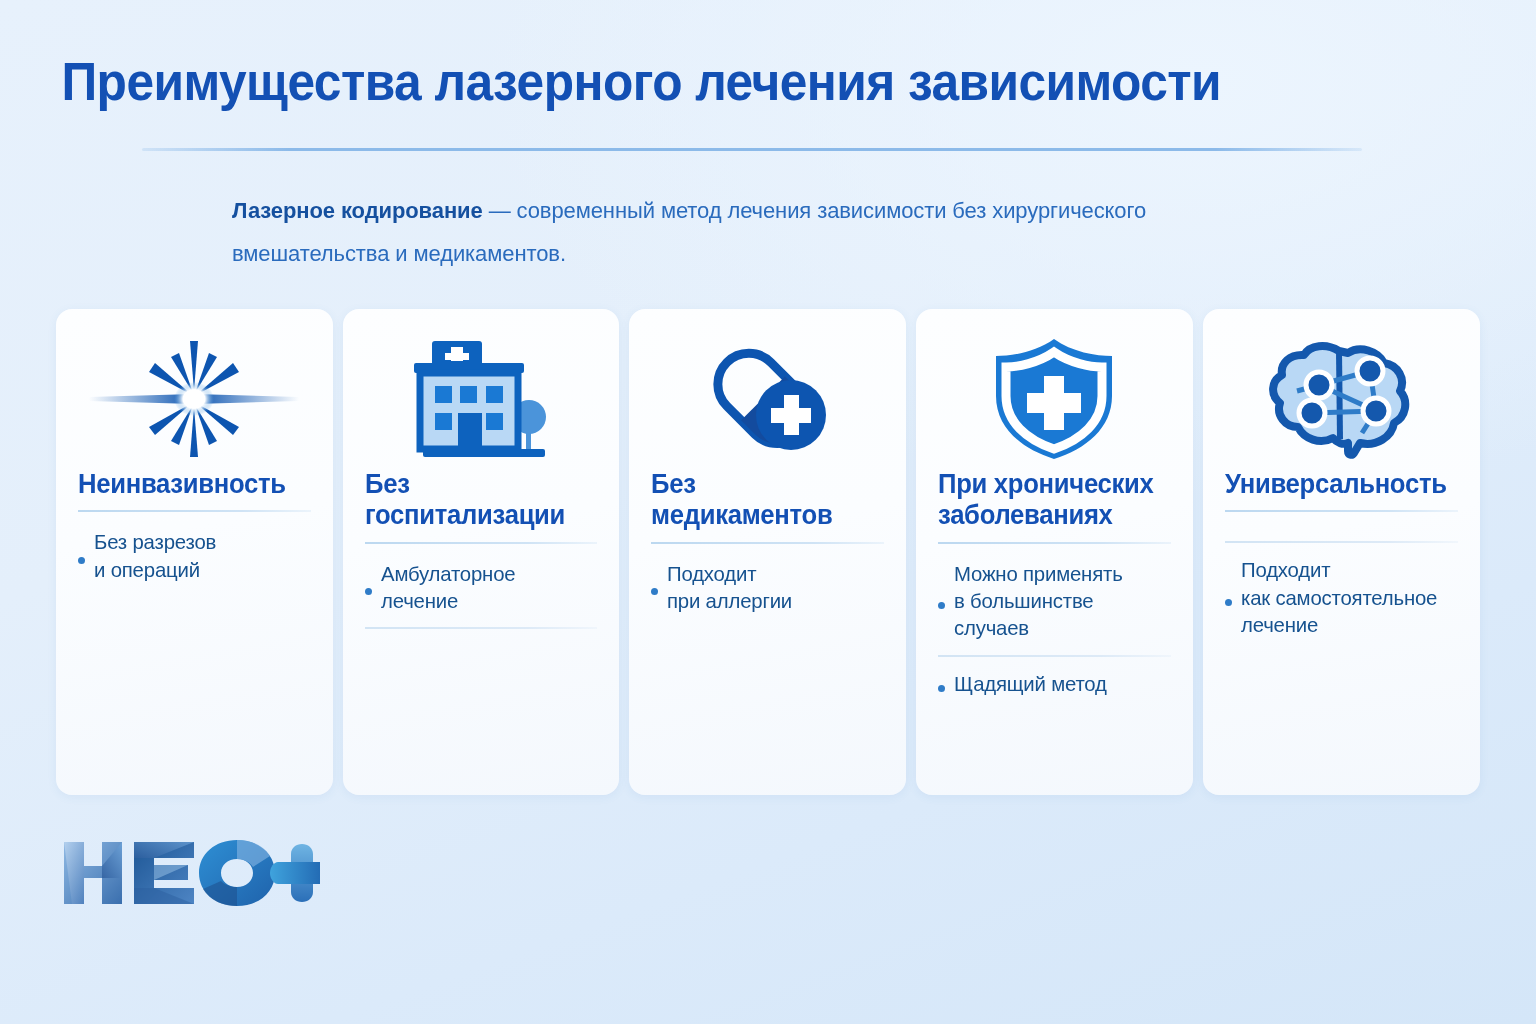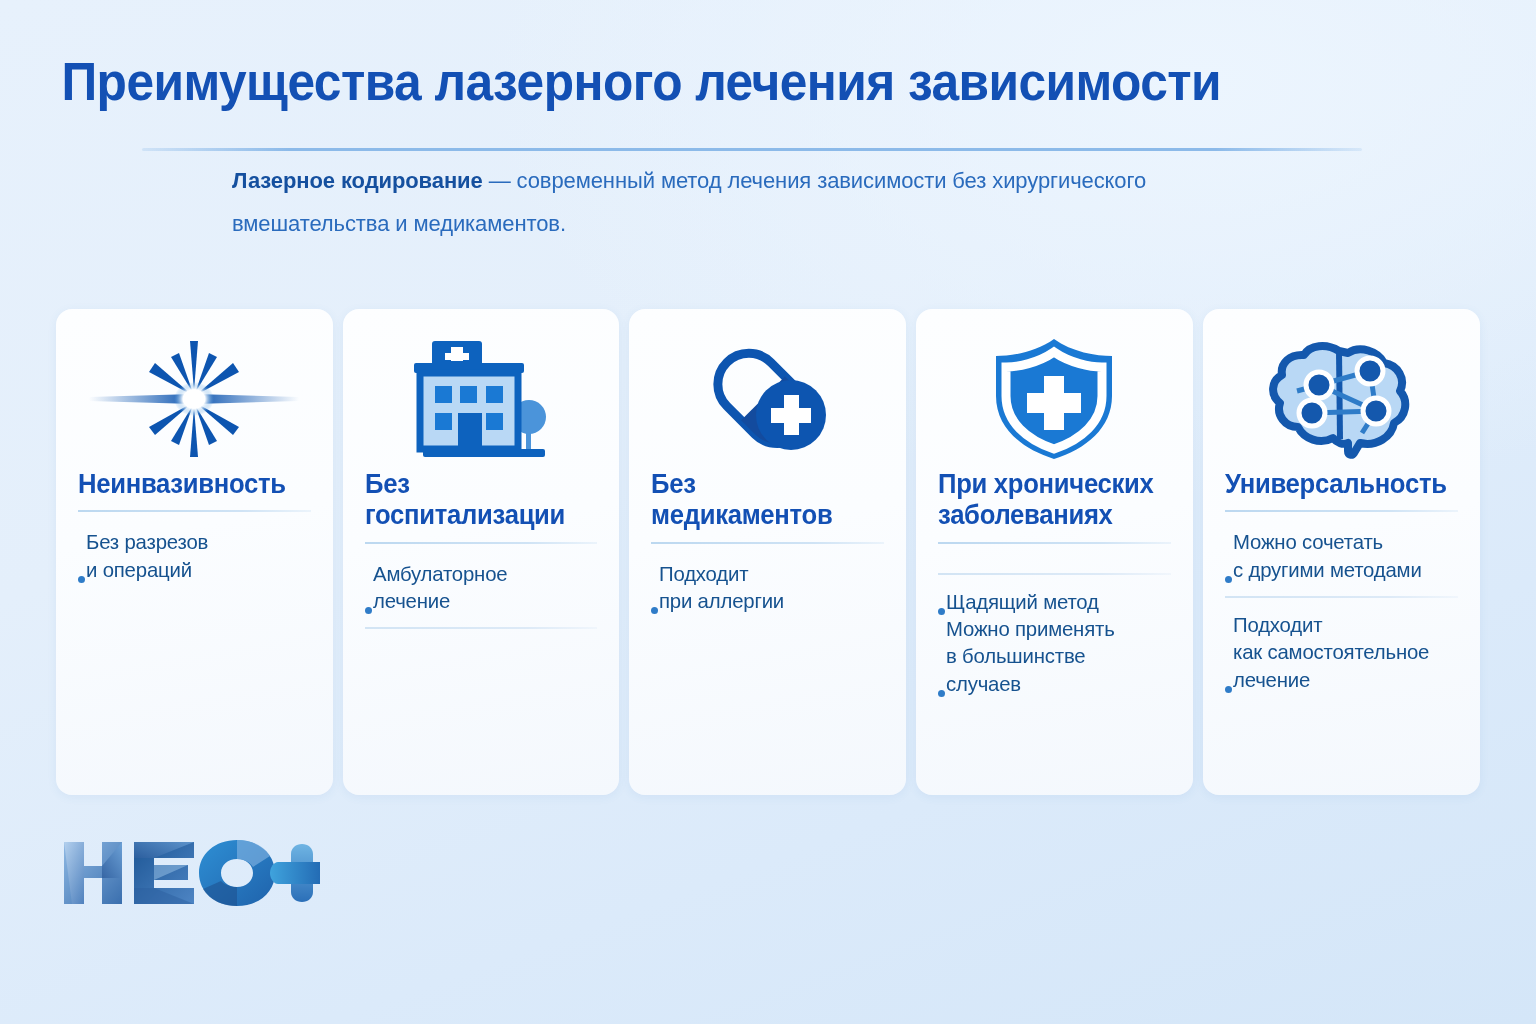--- a/index.html
+++ b/index.html
@@ -49,21 +49,21 @@
     top: 148px;
     width: 1220px;
     height: 3px;
     background: linear-gradient(90deg, rgba(140,186,233,0.25) 0%, #8cbae9 12%, #8cbae9 88%, rgba(140,186,233,0.2) 100%);
     border-radius: 2px;
   }
 
   #subtitle {
     position: absolute;
     left: 232px;
-    top: 160px;
+    top: 190px;
     width: 960px;
     font-size: 22px;
     line-height: 1.95;
     color: #2a6bbd;
     letter-spacing: -0.1px;
   }
   #subtitle .strong {
     font-weight: 700;
     color: #15509f;
   }
@@ -118,22 +118,22 @@
 
   .bullets { list-style: none; margin: 0; padding: 0; }
   .bullet-item { position: relative; }
   .bullet-item .bullet-sep {
     height: 2px;
     background: linear-gradient(90deg, #d2e4f4 0%, #ddeaf7 70%, rgba(221,234,247,0.3) 100%);
     margin: 13px 0 13px 0;
   }
   .bullet-row {
     display: flex;
-    align-items: flex-end;
-    gap: 1px;
+    align-items: center;
+    gap: 9px;
   }
   .bullet-dot {
     flex: 0 0 auto;
     width: 7px;
     height: 7px;
     border-radius: 50%;
     background: #2f7cc8;
     margin-top: 10px;
   }
   .bullet-text {
@@ -292,31 +292,31 @@
           <path d="M70 3 C52 16 28 20 12 20 L12 60 C12 92 38 113 70 123 C102 113 128 92 128 60 L128 20 C112 20 88 16 70 3 Z" fill="#1a79d4"></path>
           <path d="M70 16 C54 27 34 31 22 31 L22 60 C22 86 43 104 70 113 C97 104 118 86 118 60 L118 31 C106 31 86 27 70 16 Z" fill="none" stroke="#ffffff" stroke-width="9"></path>
           <rect x="60" y="40" width="20" height="54" fill="#ffffff"></rect>
           <rect x="43" y="57" width="54" height="20" fill="#ffffff"></rect>
         </svg>
       </div>
       <div class="card-title">При хронических заболеваниях</div>
       <div class="card-title-rule"></div>
       <ul class="bullets">
         <li class="bullet-item">
-          <div class="bullet-sep"></div>
-          <div class="bullet-row">
-            <span class="bullet-dot"></span>
-            <span class="bullet-text">Щадящий метод</span>
-          </div>
-        </li>
-        <li class="bullet-item">
           <div class="bullet-row">
             <span class="bullet-dot"></span>
             <span class="bullet-text">Можно применять
 в большинстве случаев</span>
+          </div>
+        </li>
+        <li class="bullet-item">
+          <div class="bullet-sep"></div>
+          <div class="bullet-row">
+            <span class="bullet-dot"></span>
+            <span class="bullet-text">Щадящий метод</span>
           </div>
         </li>
       </ul>
     </div>
 
     <div class="card">
       <div class="card-icon">
         <svg width="155" height="120" viewBox="0 0 155 120">
           <path d="M75 12 C62 4 46 6 40 16 C26 15 16 24 18 36 C7 42 6 56 16 64 C12 76 21 88 34 88 C40 100 56 106 69 99 C73 104 79 106 84 104 L84 112 C84 116 88 117 90 114 L96 104 C112 108 128 98 130 84 C142 78 145 62 136 52 C142 40 134 26 120 24 C114 12 96 6 84 14 Z" fill="#b9d8f5" stroke="#1458ad" stroke-width="8" stroke-linejoin="round"></path>
           <path d="M75 12 L76 100" stroke="#1458ad" stroke-width="6" fill="none"></path>
@@ -333,27 +333,20 @@
             <circle cx="106" cy="32" r="13" fill="#1458ad" stroke="#ffffff" stroke-width="5"></circle>
             <circle cx="48" cy="74" r="13" fill="#1458ad" stroke="#ffffff" stroke-width="5"></circle>
             <circle cx="112" cy="72" r="13" fill="#1458ad" stroke="#ffffff" stroke-width="5"></circle>
           </g>
         </svg>
       </div>
       <div class="card-title">Универсальность</div>
       <div class="card-title-rule"></div>
       <ul class="bullets">
         <li class="bullet-item">
-          <div class="bullet-row">
-            <span class="bullet-dot"></span>
-            <span class="bullet-text">Можно сочетать
-с другими методами</span>
-          </div>
-        </li>
-        <li class="bullet-item">
           <div class="bullet-sep"></div>
           <div class="bullet-row">
             <span class="bullet-dot"></span>
             <span class="bullet-text">Подходит
 как самостоятельное
 лечение</span>
           </div>
         </li>
       </ul>
     </div>

